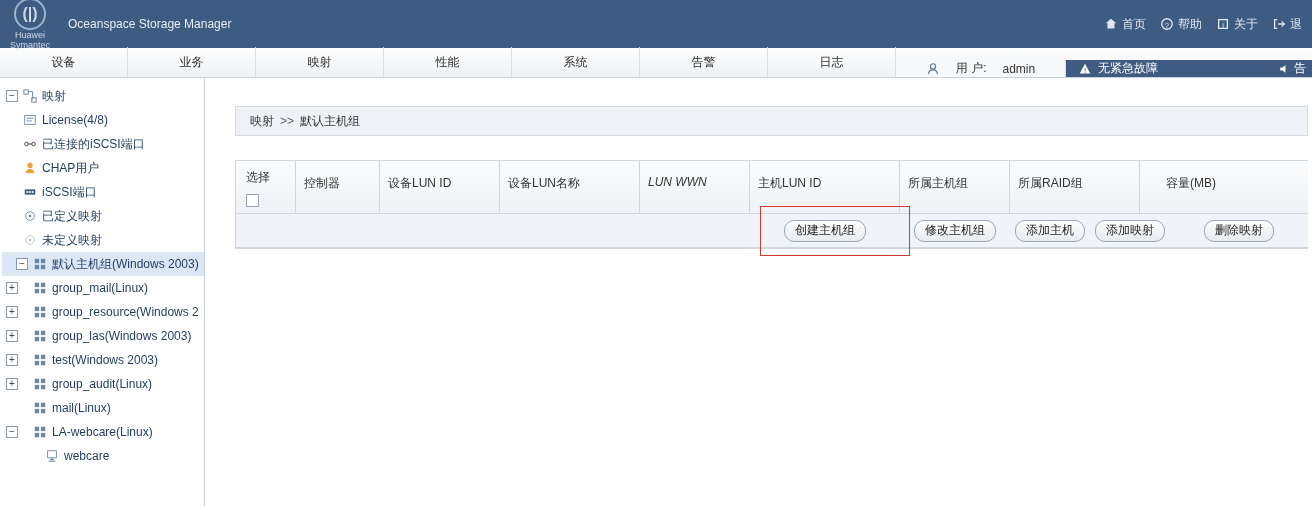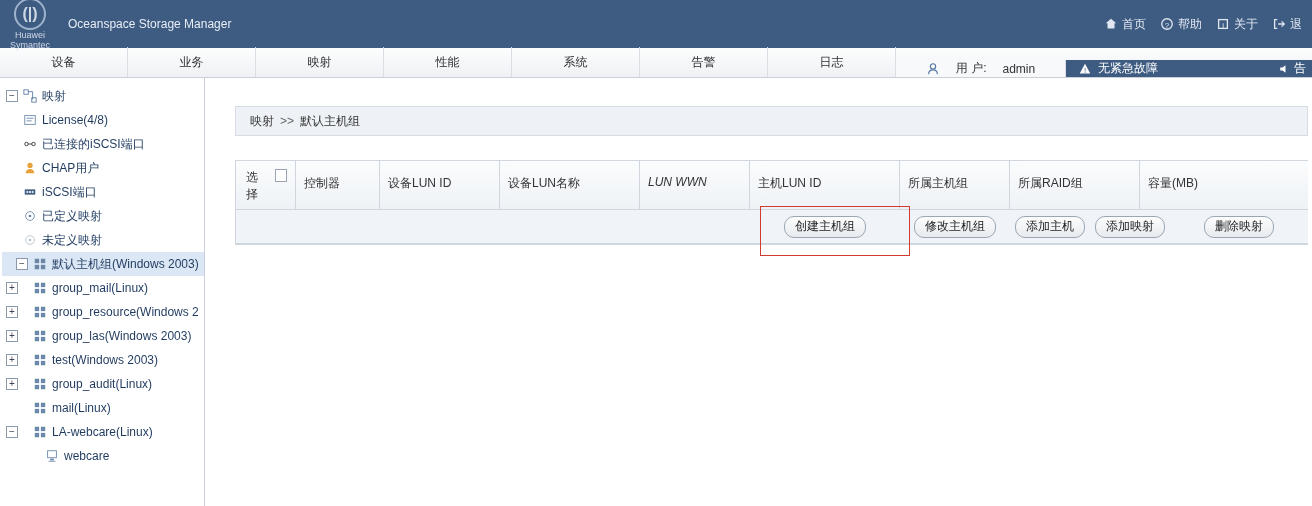--- a/index.html
+++ b/index.html
@@ -40,29 +40,29 @@
 .indent2 { padding-left: 40px; }
 
 
 .breadcrumb { background: #eef2f6; border: 1px solid #d5dce4; height: 30px; display: flex; align-items: center; padding: 0 14px; margin-right: 4px; margin-bottom: 24px; color: #333; }
 .breadcrumb .sep { margin: 0 6px; color: #666; }
 
 
 .tbl { border: 1px solid #cfd6de; border-right: none; margin-right: 4px; }
 .tbl-head { display: flex; background: linear-gradient(#fbfcfd,#eef2f6); border-bottom: 1px solid #cfd6de; }
 .th { border-right: 1px solid #cfd6de; padding: 14px 8px 8px 8px; color: #333; display: flex; align-items: flex-start; }
-.th.sel { width: 60px; gap: 8px; align-items: flex-start; padding: 8px 8px 6px 10px; }
+.th.sel { width: 60px; flex-direction: column; gap: 8px; align-items: flex-start; padding: 8px 8px 6px 10px; }
 .th.ctrl { width: 84px; }
 .th.lunid { width: 120px; }
 .th.lunname { width: 140px; }
 .th.wwn { width: 110px; font-style: italic; }
 .th.hostlun { width: 150px; }
 .th.hostgrp { width: 110px; }
 .th.raid { width: 130px; }
-.th.cap { flex: 1; border-right: none; }
+.th.cap { flex: 1; border-right: none; margin-left: 18px; }
 .chk { width: 13px; height: 13px; border: 1px solid #9aa6b3; background: #fff; }
 
 
 .action-row { display: flex; background: #f0f3f7; border-bottom: 1px solid #cfd6de; height: 34px; align-items: center; }
 .action-pad { border-right: 1px solid transparent; }
 .btn { background: linear-gradient(#fdfdfd,#e7ebef); border: 1px solid #9aa6b3; border-radius: 10px; height: 22px; padding: 0 10px; font-size: 12px; cursor: pointer; color: #222; }
 .action-cell { display: flex; align-items: center; justify-content: center; }
 .highlight-box { position: absolute; border: 1px solid #d23a2f; pointer-events: none; }
 
 svg { display: block; }

